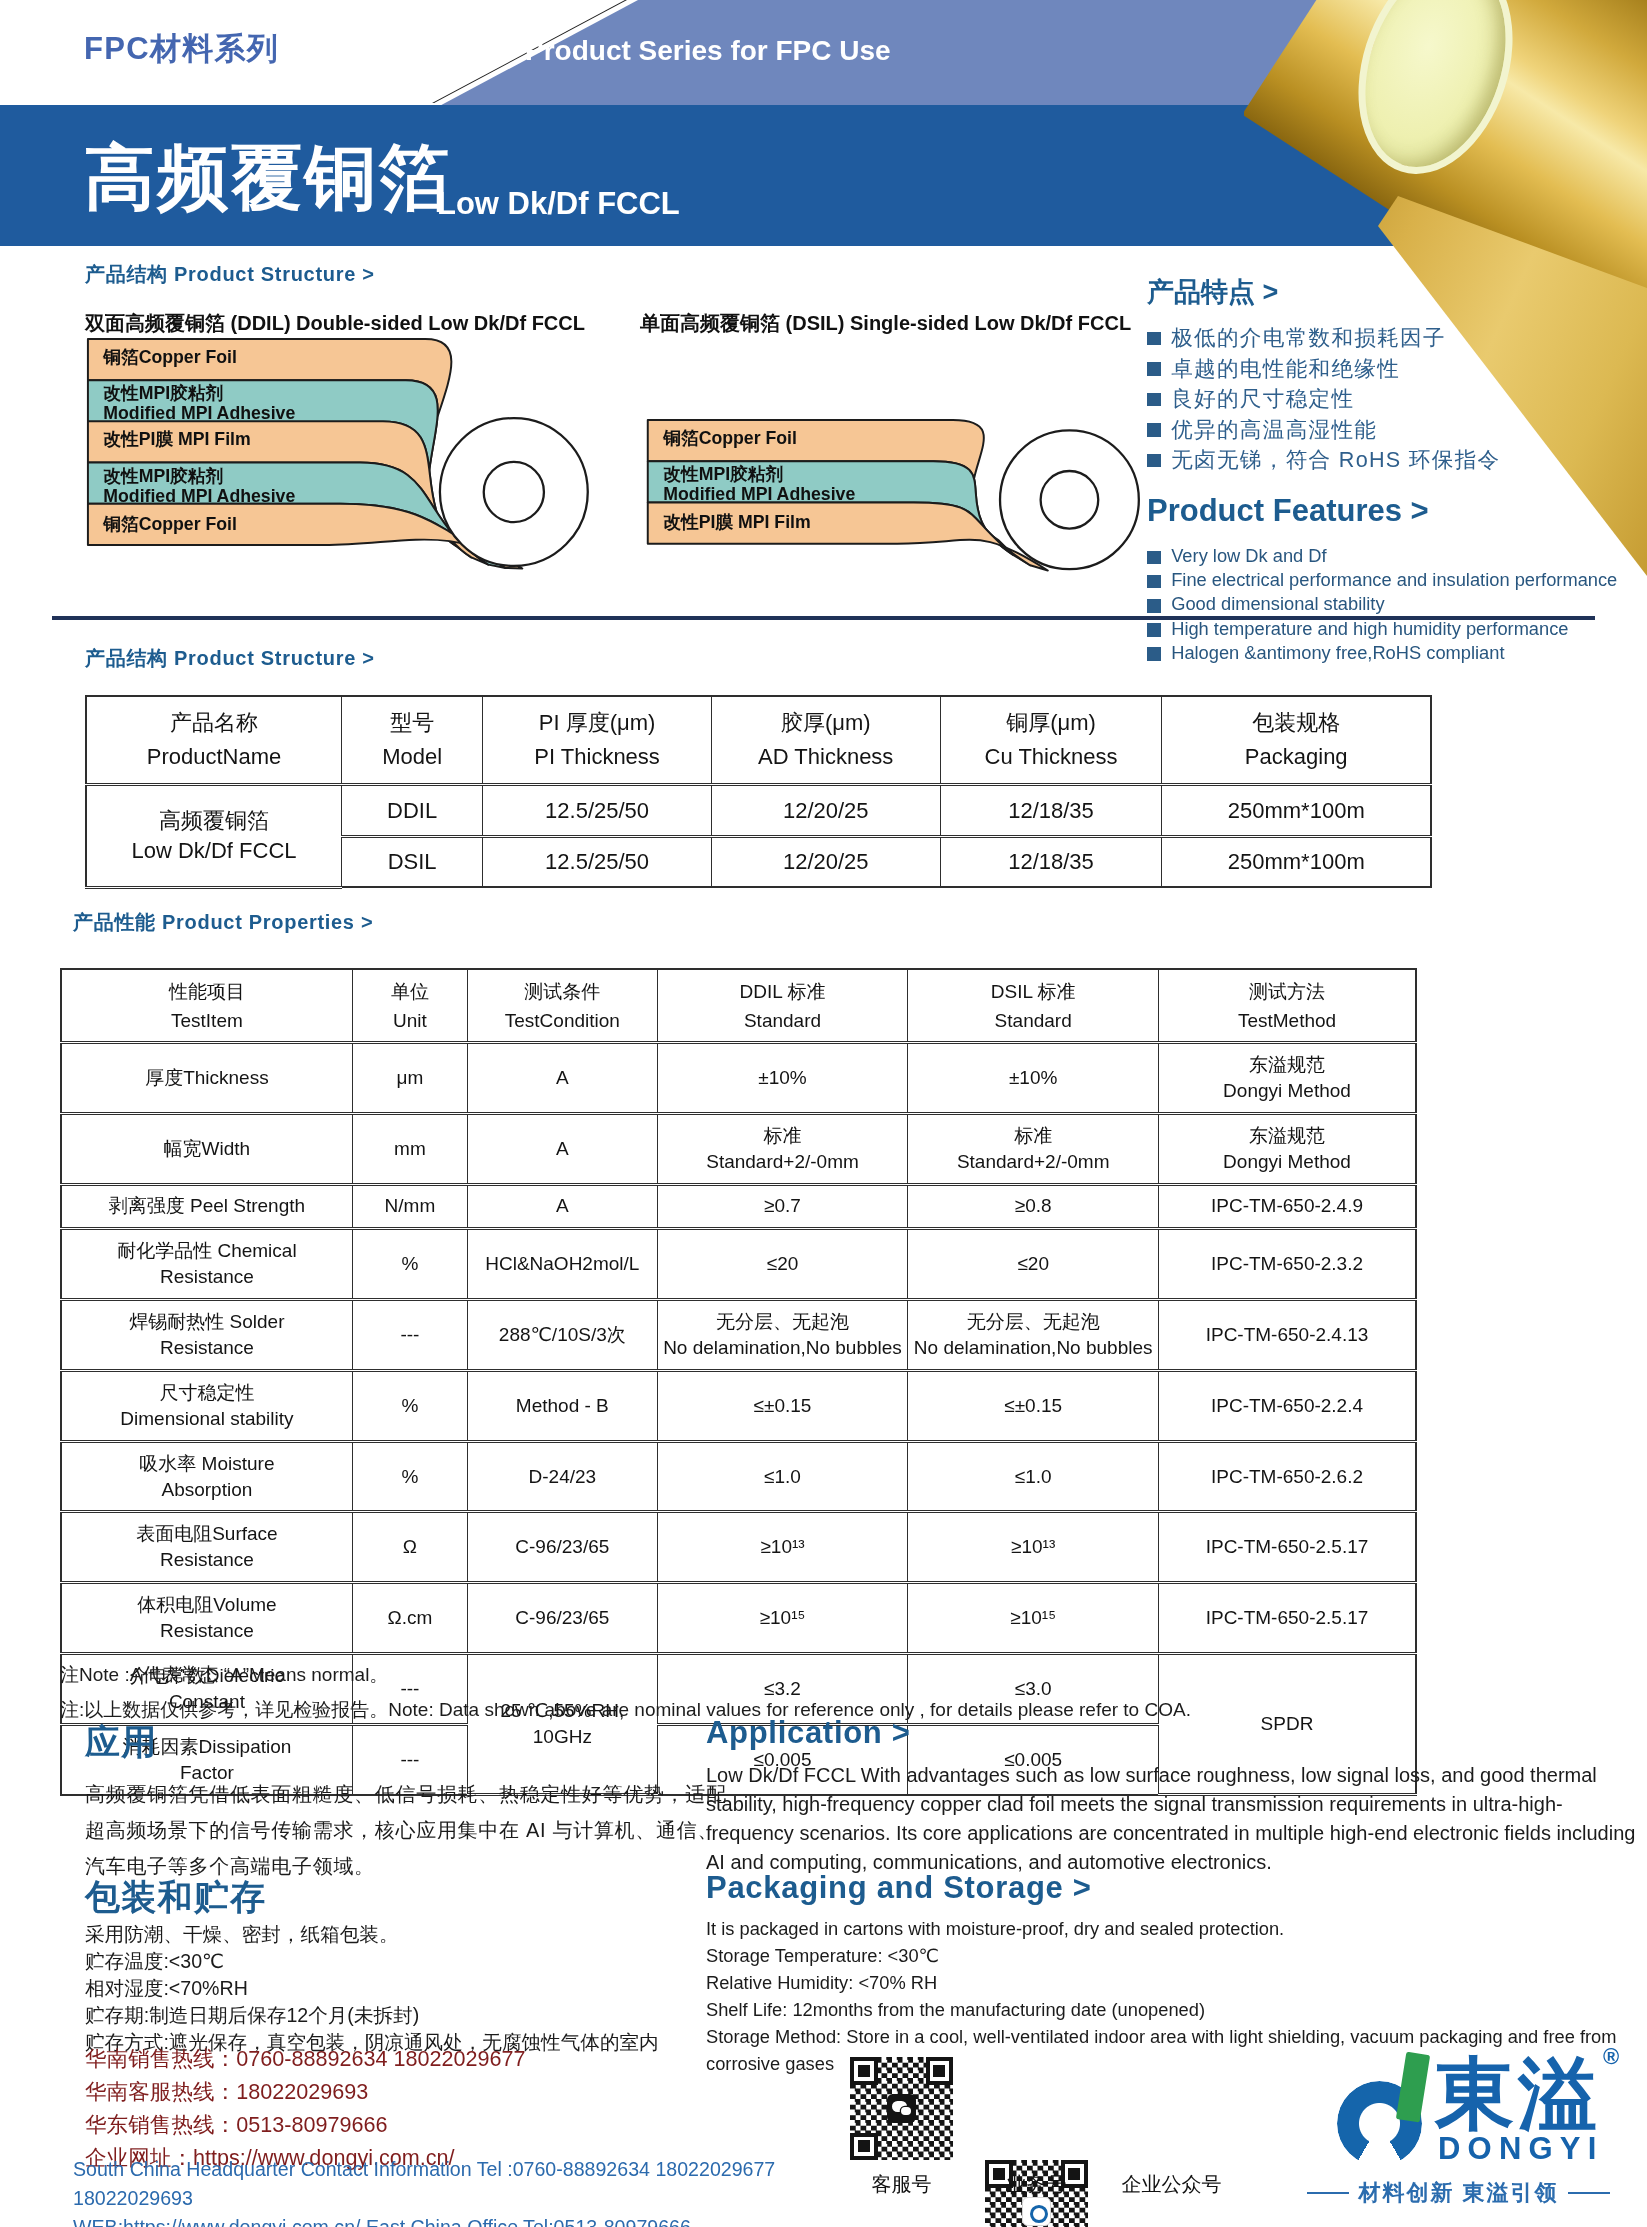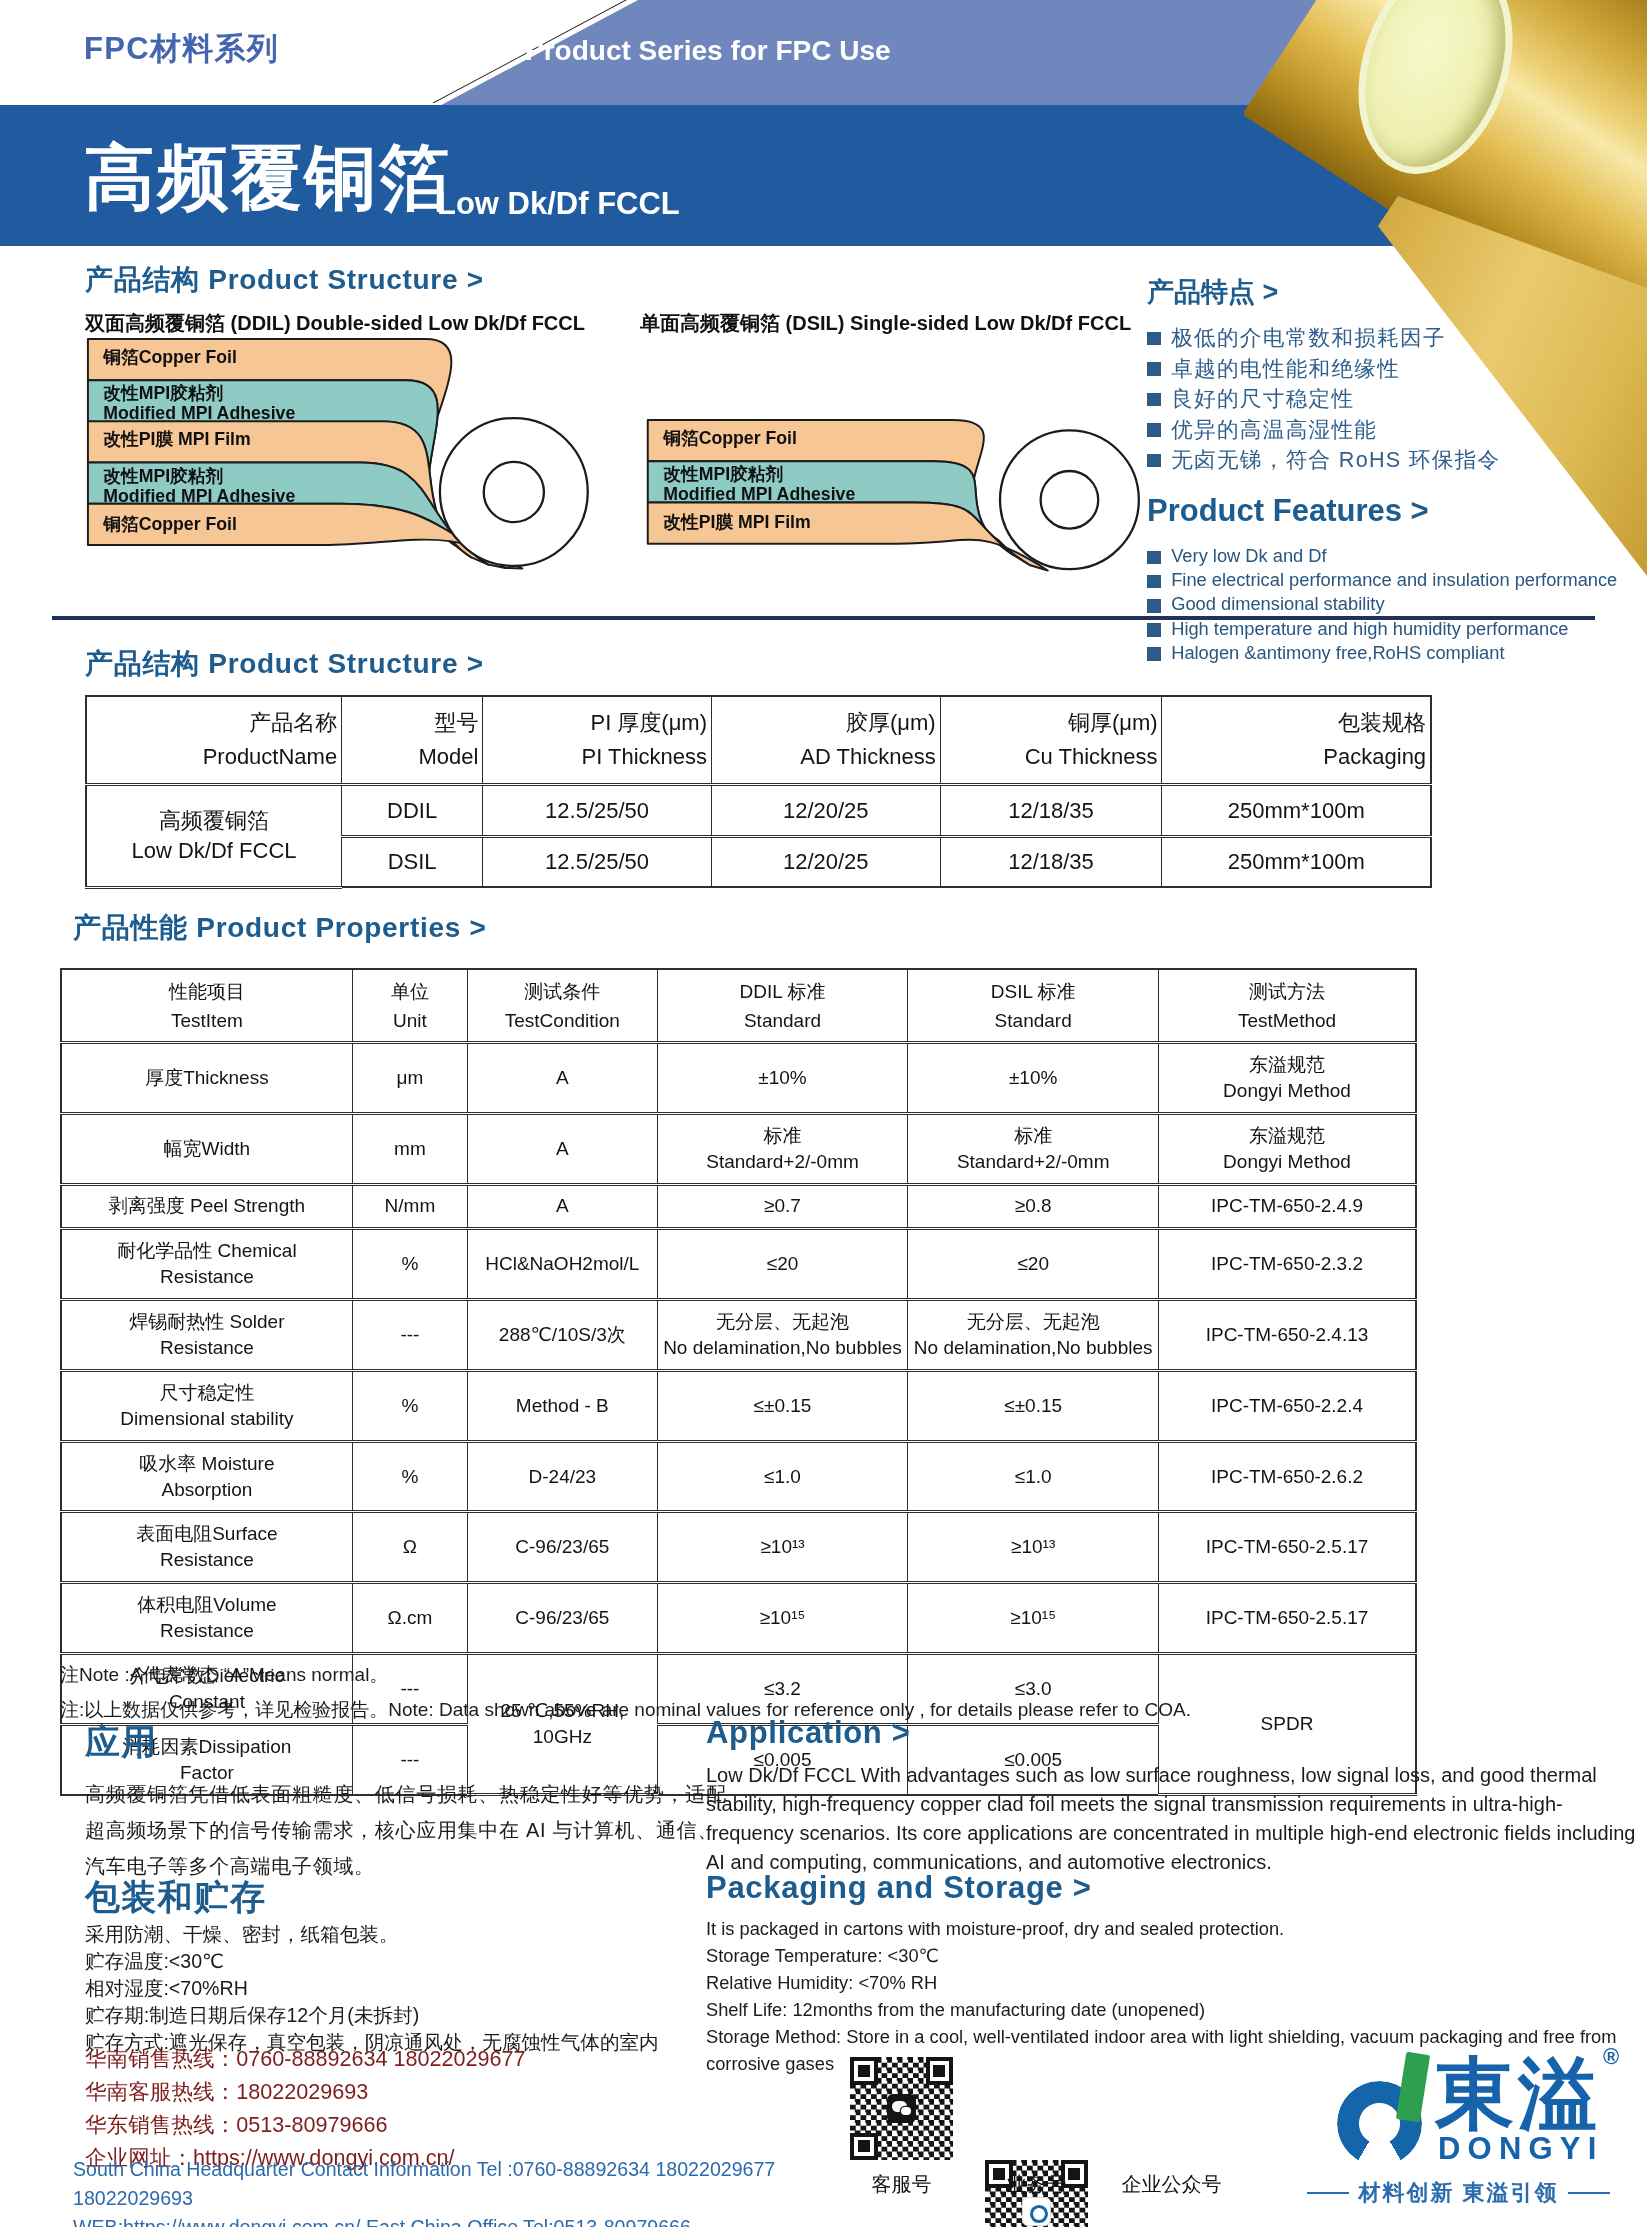--- a/index.html
+++ b/index.html
@@ -26,21 +26,21 @@
              background:linear-gradient(180deg,#6e5408 0%,#a37d1a 12%,#d1a93c 30%,#efd37a 46%,#f7e9a8 53%,#e3bd52 70%,#b98f22 87%,#8a6710 100%);}
   .roll-end{position:absolute;left:119px;top:-45px;width:131px;height:208px;border-radius:50%;
             transform:rotate(18deg);border:7.9px solid #f2f4cf;
             background:radial-gradient(ellipse at 40% 42%,#f6f8cc 0%,#eef0b0 55%,#dfe29a 78%,#cdd184 100%);
             box-shadow:inset -9.2px 0 17px rgba(120,110,30,.35);}
   .sheet{position:absolute;left:0;top:0;width:403px;height:593px;
          clip-path:polygon(154px 196px,403px 288px,403px 576px,134px 226px);
          background:linear-gradient(115deg,#8f6a12 0%,#b68c24 18%,#d9b14a 40%,#e9ca6e 60%,#dcb952 80%,#c49a30 100%);}
 
   
-  .h-sec{font-size:28px;font-weight:800;color:#1d5c8f;letter-spacing:0.7px;}
+  .h-sec{font-size:20px;font-weight:800;color:#1d5c8f;letter-spacing:0.7px;}
   .h-big{font-size:35px;font-weight:800;color:#1d5c8f;letter-spacing:1.3px;}
   .sub-label{font-size:20px;font-weight:700;color:#111;}
 
   
   .diagram{position:absolute;}
   .diagram svg{display:block;}
   .diag-labels .li{position:absolute;left:18.3px;font-size:17.7px;font-weight:700;line-height:20px;color:#101010;white-space:pre-line;}
   .ddil-labels .li:nth-child(1){top:11.8px;}
   .ddil-labels .li:nth-child(2){top:48px;}
   .ddil-labels .li:nth-child(3){top:94px;}
@@ -64,21 +64,21 @@
 
   .divider{left:52px;top:616px;width:1543px;height:3.9px;background:#203258;}
 
   
   table{border-collapse:collapse;table-layout:fixed;background:#fff;}
   th,td{border:1.3px solid #2e2e2e;text-align:center;vertical-align:middle;white-space:pre-line;color:#141414;}
   table{border:2px solid #2e2e2e;}
   thead th{border-bottom:3.9px double #2e2e2e;font-weight:400;}
   tbody tr:not(:last-child) td{border-bottom:3.9px double #2e2e2e;}
   .t-structure{left:85px;top:695px;width:1347px;}
-  .t-structure th{font-size:22px;padding:9.2px 3.9px;line-height:34px;text-align:right;}
+  .t-structure th{font-size:22px;padding:9.2px 3.9px;line-height:34px;}
   .t-structure td{font-size:22px;padding:5.2px 3.9px;height:38px;line-height:30px;}
   .t-props{left:60px;top:968px;width:1357px;}
   .t-props th{font-size:19px;padding:6.5px 3.9px;line-height:29px;}
   .t-props td{font-size:19px;padding:7.9px 5.2px;line-height:26px;}
 
   .note-line{font-size:19px;color:#1c1c1c;}
 
   
   .para{white-space:pre-line;}
   .cn-para{font-size:20px;line-height:36px;color:#1b1b1b;letter-spacing:0.7px;}

